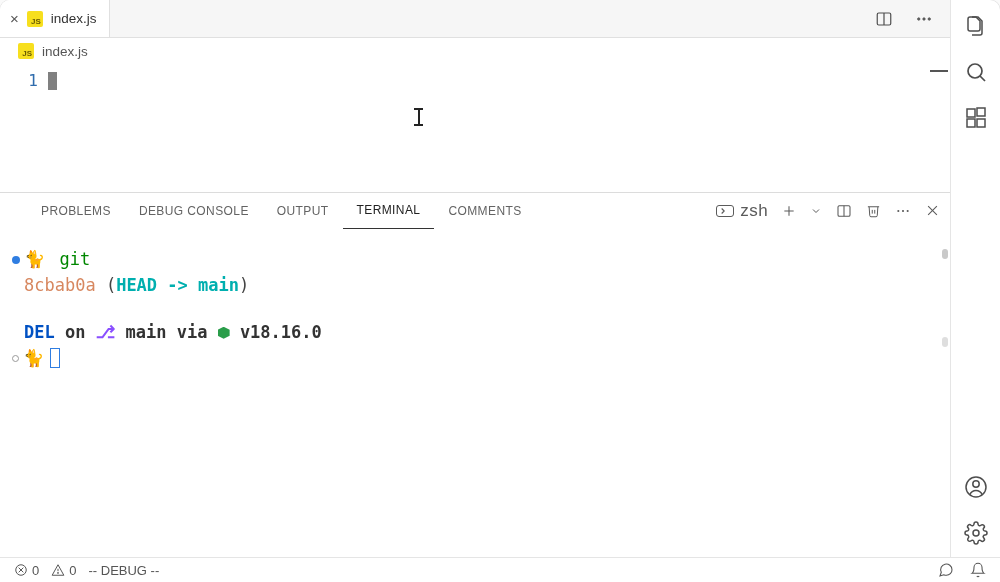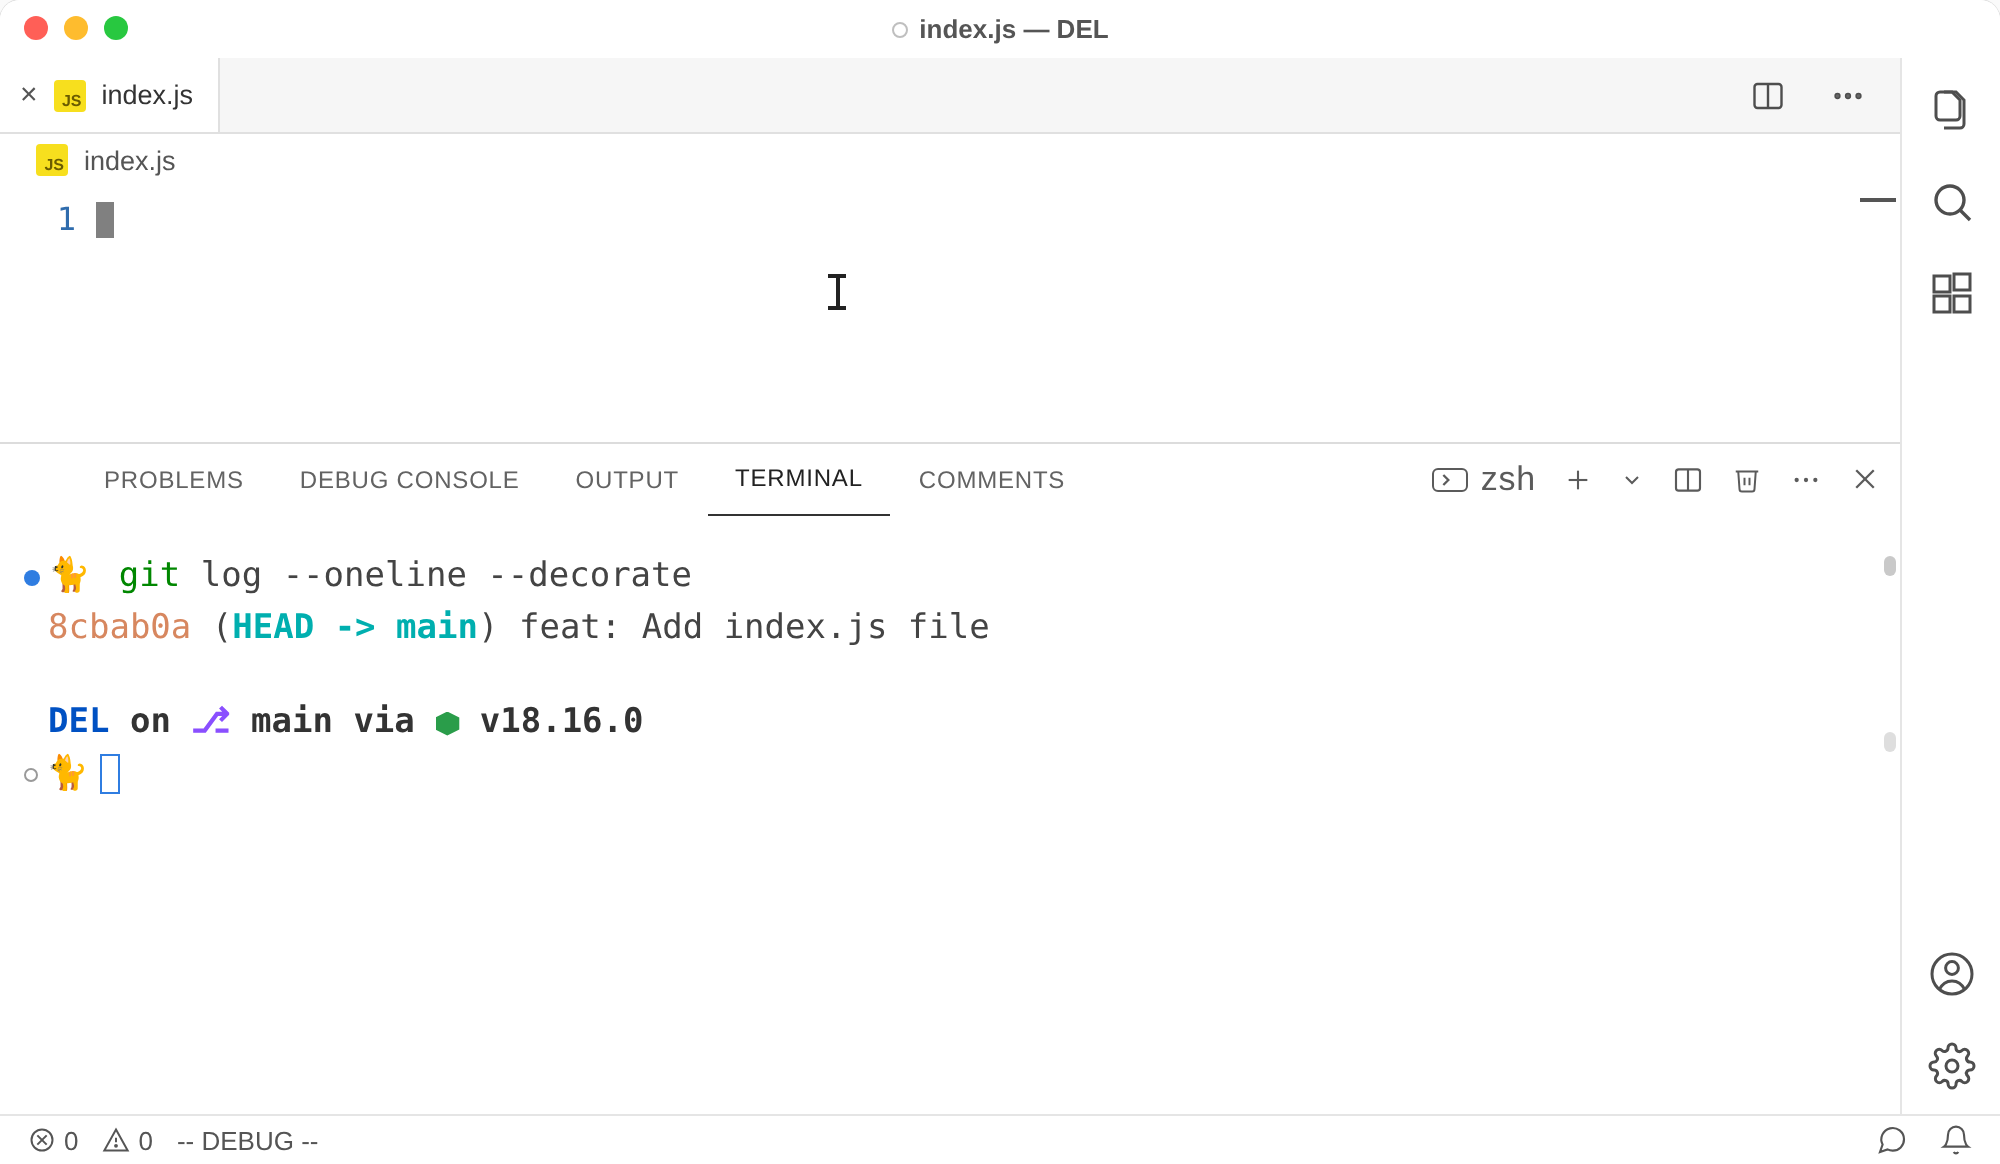--- a/index.html
+++ b/index.html
@@ -55,21 +55,21 @@
   .code{flex:1;position:relative;padding-top:6px;
     font-family:ui-monospace,SFMono-Regular,Menlo,Consolas,monospace;font-size:16px;}
   .code .cursor{position:absolute;left:0;top:7px;width:9px;height:18px;background:#808080;}
   .minimap{position:absolute;right:2px;top:4px;width:18px;height:3px;border-bottom:2px solid #555;}
   .ibeam{position:absolute;left:366px;top:44px;width:10px;height:16px;pointer-events:none;}
   .ibeam::before{content:"";position:absolute;left:4px;top:0;width:1.5px;height:16px;background:#222;}
   .ibeam::after{content:"";position:absolute;left:0;top:-1px;width:9px;height:1.5px;background:#222;
     box-shadow:0 16px 0 #222;}
   
   .panel{flex:1 1 auto;display:flex;flex-direction:column;min-height:0;}
-  .panel-tabs{height:36px;display:flex;align-items:center;padding:0 10px 0 38px;
+  .panel-tabs{height:36px;display:flex;align-items:center;padding:0 10px 0 27px;
     font-size:12px;letter-spacing:.4px;color:#636363;border-bottom:1px solid transparent;}
   .ptab{padding:0 14px;height:36px;display:flex;align-items:center;text-transform:uppercase;
     font-weight:500;}
   .ptab.active{color:#222;border-bottom:1.5px solid #333;}
   .panel-tools{margin-left:auto;display:flex;align-items:center;gap:14px;color:#5b5b5b;font-size:17px;}
   .panel-tools .box{border:1.3px solid #5b5b5b;border-radius:3px;padding:0 3px;font-size:11px;}
   .panel-tools svg{display:block;}
   .terminal{flex:1;padding:18px 22px 0 12px;position:relative;
     font-family:ui-monospace,SFMono-Regular,Menlo,Consolas,monospace;font-size:17px;
     line-height:1.5;color:#444;}
@@ -91,31 +91,20 @@
   .sico{display:inline-flex;align-items:center;gap:4px;}
   .branch-sym{font-weight:700;color:var(--term-purple);}
   .hex{display:inline-block;width:12px;height:12px;background:#2a9d4a;
     clip-path:polygon(50% 0,100% 25%,100% 75%,50% 100%,0 75%,0 25%);vertical-align:-1px;}
 </style>
 </head>
 <body>
 
 <div class="win">
 
-  <div class="titlebar">
-    <div class="traffic">
-      <div class="tl red"></div>
-      <div class="tl yellow"></div>
-      <div class="tl green"></div>
-    </div>
-    <div class="title">
-      <span class="dot"></span>
-      <span>index.js — DEL</span>
-    </div>
-  </div>
 
   <div class="mainrow">
     <div class="content">
 
       <div class="tabbar">
         <div class="tab">
           <span class="close">×</span>
           <span class="js-ico"></span>
           <span>index.js</span>
         </div>
@@ -211,29 +200,27 @@
 
         <div class="terminal">
           <div class="term-scroll"></div>
           <div class="term-scroll2"></div>
 
           <div class="tline">
             <span class="bullet fill"></span>
             <span class="cat">🐈</span>
             <span>&nbsp;</span>
             <span class="g">git</span>
-            <span> log --oneline --decorate</span>
           </div>
           <div class="tline" style="padding-left:12px;text-align:center;">
             <span class="o">8cbab0a</span>
             <span> (</span>
             <span class="t">HEAD -&gt; </span>
             <span class="t">main</span>
             <span>)</span>
-            <span> feat: Add index.js file</span>
           </div>
           <div class="tline" style="height:22px;"></div>
           <div class="tline" style="padding-left:12px;">
             <span class="bl">DEL</span>
             <span class="b"> on </span>
             <span class="branch-sym">⎇</span>
             <span class="pu b"> main</span>
             <span class="b"> via </span>
             <span class="hex"></span>
             <span class="g b"> v18.16.0</span>

